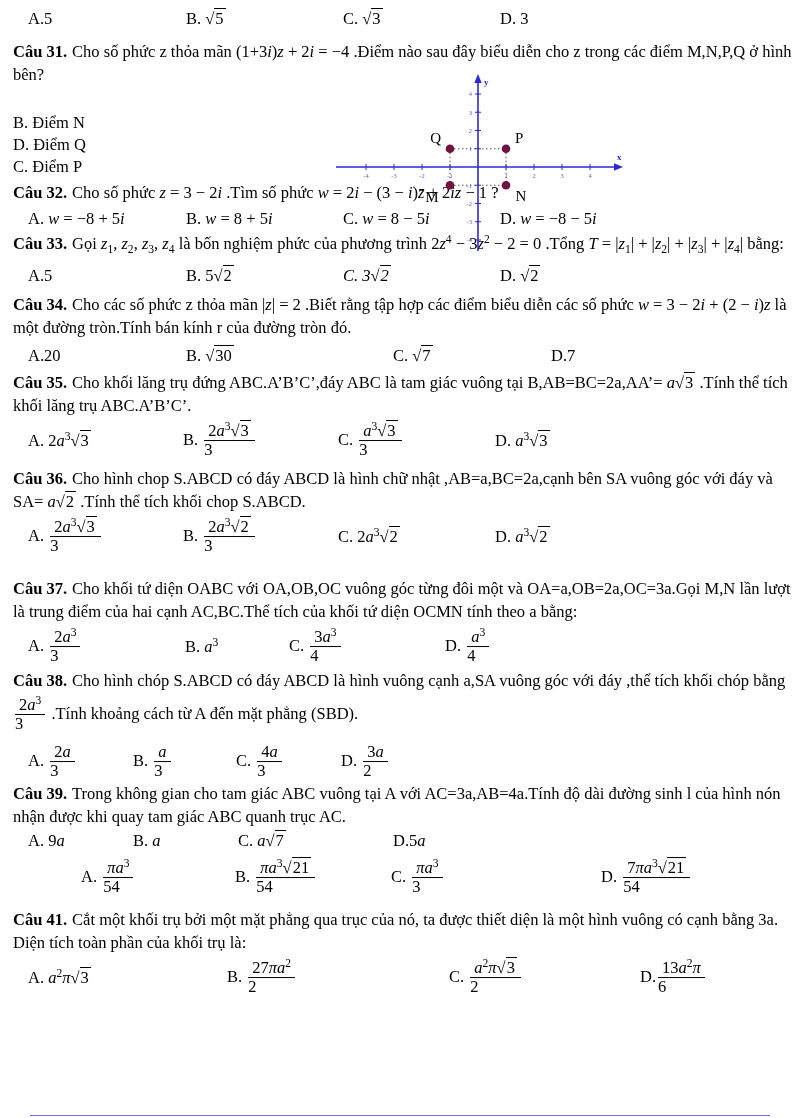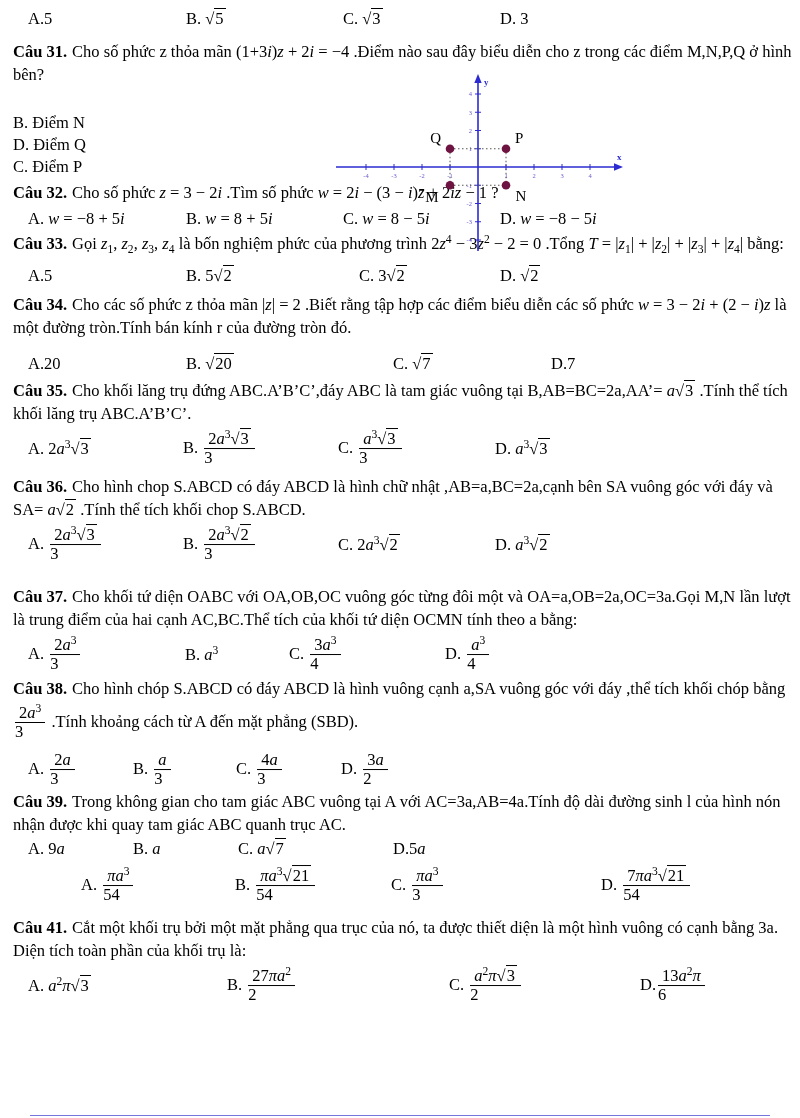--- a/index.html
+++ b/index.html
@@ -53,29 +53,29 @@
         <span class="opt" style="left: 173px;">B. <i>w</i> = 8 + 5<i>i</i></span>
         <span class="opt" style="left: 330px;">C. <i>w</i> = 8 − 5<i>i</i></span>
         <span class="opt" style="left: 487px;">D. <i>w</i> = −8 − 5<i>i</i></span>
       </div>
     </div>
     <div class="q">
       <p class="qp"><b class="ql">Câu 33.</b><span class="qb">Gọi <i>z</i><sub>1</sub>, <i>z</i><sub>2</sub>, <i>z</i><sub>3</sub>, <i>z</i><sub>4</sub> là bốn nghiệm phức của phương trình 2<i>z</i><sup>4</sup> − 3<i>z</i><sup>2</sup> − 2 = 0 .Tổng <i>T</i> = |<i>z</i><sub>1</sub>| + |<i>z</i><sub>2</sub>| + |<i>z</i><sub>3</sub>| + |<i>z</i><sub>4</sub>| bằng:</span></p>
       <div class="ans" style="margin-top: 8px;">
         <span class="opt" style="left: 15px;">A.5</span>
         <span class="opt" style="left: 173px;">B. 5<span class="sq"><span class="rs">√</span><span class="rr">2</span></span></span>
-        <span class="opt" style="left: 346px;">C. 3<span class="sq"><span class="rs">√</span><span class="rr">2</span></span></span>
+        <span class="opt" style="left: 330px; font-style: italic;">C. 3<span class="sq"><span class="rs">√</span><span class="rr">2</span></span></span>
         <span class="opt" style="left: 487px;">D. <span class="sq"><span class="rs">√</span><span class="rr">2</span></span></span>
       </div>
     </div>
     <div class="q">
       <p class="qp" style="margin-top: 4px;"><b class="ql">Câu 34.</b><span class="qb">Cho các số phức z thỏa mãn |<i>z</i>| = 2 .Biết rằng tập hợp các điểm biểu diễn các số phức <i>w</i> = 3 − 2<i>i</i> + (2 − <i>i</i>)<i>z</i> là một đường tròn.Tính bán kính r của đường tròn đó.</span></p>
-      <div class="ans" style="margin-top: 12px;">
+      <div class="ans" style="margin-top: 4px;">
         <span class="opt" style="left: 15px;">A.20</span>
-        <span class="opt" style="left: 173px;">B. <span class="sq"><span class="rs">√</span><span class="rr">20</span></span></span>
+        <span class="opt" style="left: 173px;">B. <span class="sq"><span class="rs">√</span><span class="rr">30</span></span></span>
         <span class="opt" style="left: 380px;">C. <span class="sq"><span class="rs">√</span><span class="rr">7</span></span></span>
         <span class="opt" style="left: 538px;">D.7</span>
       </div>
     </div>
     <div class="q">
       <p class="qp" style="margin-top: 2px;"><b class="ql">Câu 35.</b><span class="qb">Cho khối lăng trụ đứng ABC.A’B’C’,đáy ABC là tam giác  vuông tại B,AB=BC=2a,AA’= <i>a</i><span class="sq"><span class="rs">√</span><span class="rr">3</span></span> .Tính thể tích khối lăng trụ ABC.A’B’C’.</span></p>
       <div class="ans tall">
         <span class="opt" style="left: 15px;">A. 2<i>a</i><sup>3</sup><span class="sq"><span class="rs">√</span><span class="rr">3</span></span></span>
         <span class="opt" style="left: 170px;">B. <span class="fr"><span class="fn">2<i>a</i><sup>3</sup><span class="sq"><span class="rs">√</span><span class="rr">3</span></span></span><span class="fd">3</span></span></span>
         <span class="opt" style="left: 325px;">C. <span class="fr"><span class="fn"><i>a</i><sup>3</sup><span class="sq"><span class="rs">√</span><span class="rr">3</span></span></span><span class="fd">3</span></span></span>

